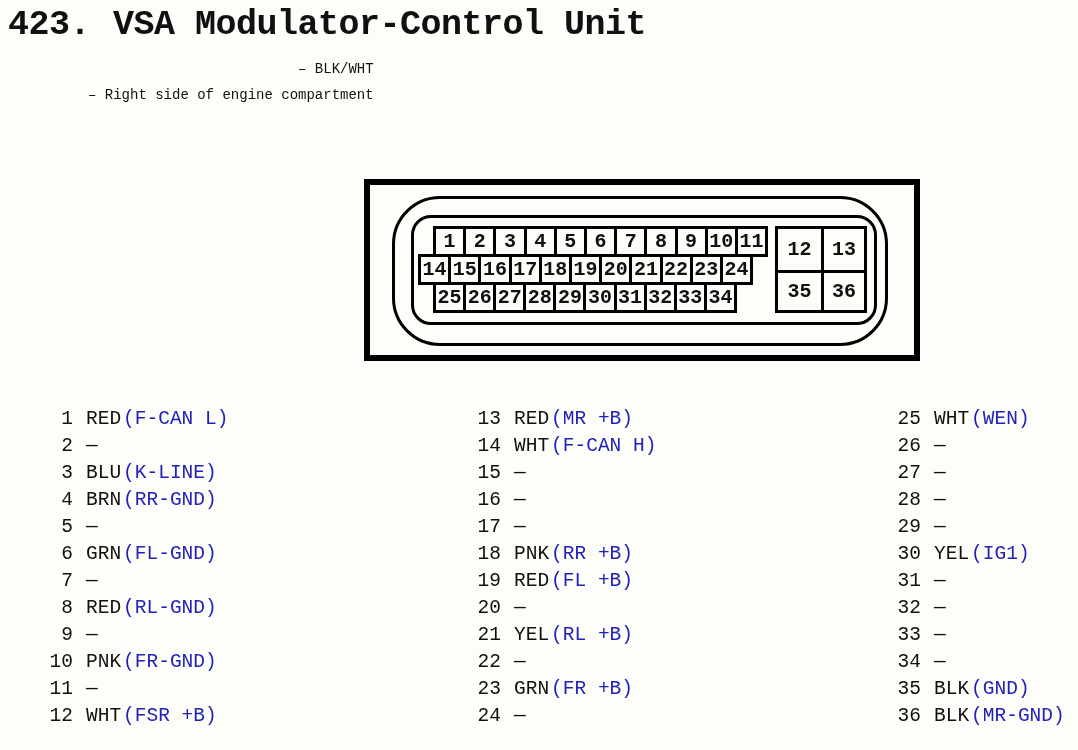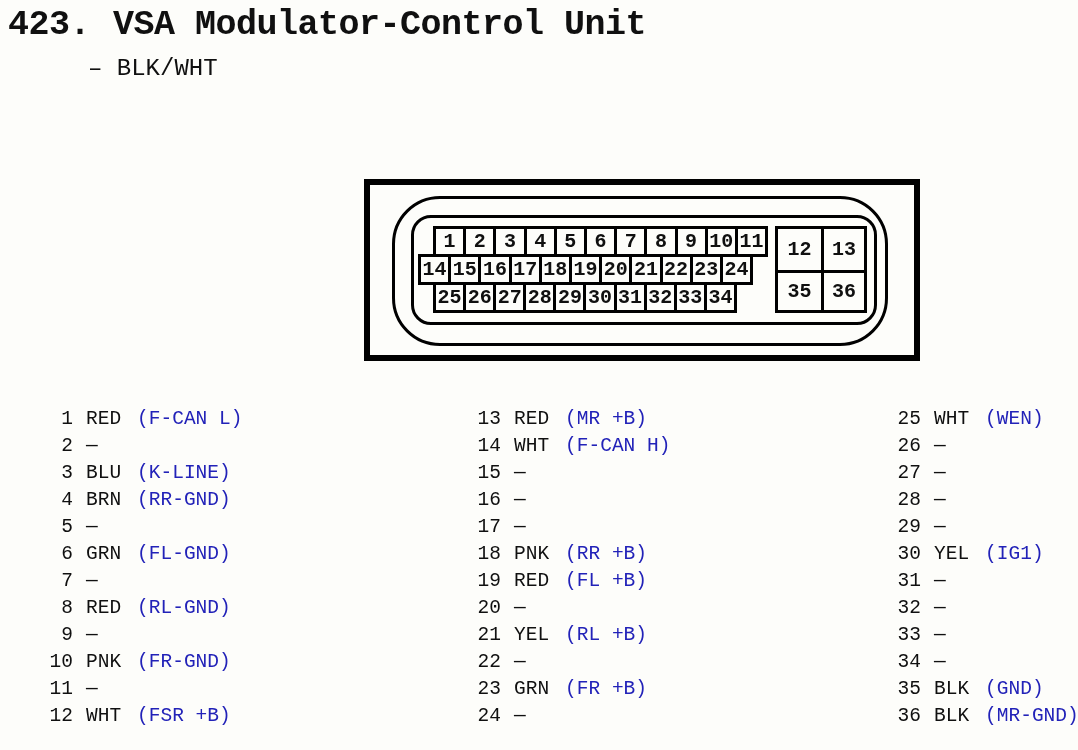--- a/index.html
+++ b/index.html
@@ -8,21 +8,21 @@
     position:relative; width:1078px; height:750px;
     background:#fdfdfa; overflow:hidden;
     font-family:Liberation Mono, monospace;
     color:#101010;
   }
   
   #title-row { position:absolute; left:8px; top:5px; display:flex; }
   #title-row .t-num  { font-size:35px; font-weight:bold; letter-spacing:-0.5px; }
   #title-row .t-text { font-size:35px; font-weight:bold; letter-spacing:-0.5px; margin-left:23px; }
   #notes { position:absolute; left:88px; top:56px; }
-  #notes .note { font-size:24px; line-height:26px; white-space:pre;text-align:right; }
+  #notes .note { font-size:14px; line-height:26px; white-space:pre;text-align:right; }
 
   
   #connector {
     position:absolute; left:364px; top:179px; width:556px; height:182px;
     border:6px solid #000; background:#fdfdfa;
   }
   #connector .housing { position:absolute; border:3px solid #000; }
   #connector .r1 { left:22px; top:11px; right:26px; bottom:9px; border-radius:48px; }
   #connector .r2 { left:41px; top:30px; right:37px; bottom:30px; border-radius:20px; }
 
@@ -48,37 +48,38 @@
     font-size:20px; font-weight:bold;
   }
   #corner-block .bcell:nth-child(2n)  { border-left:3px solid #000; }
   #corner-block .bcell:nth-child(n+3) { border-top:3px solid #000; }
 
   
   .pin-col { position:absolute; top:406px; }
   .pin-row { display:flex; align-items:baseline; height:27px; line-height:27px; font-size:19.5px; }
   .pin-row .num  { display:inline-block; width:27px; text-align:right; margin-right:13px; }
   .pin-row .wire { white-space:pre; }
-  .pin-row .sig  { margin-left:16px; color:var(--sig-blue, #2222b8); white-space:pre; }
+  .pin-row .sig  { margin-left:2px; color:var(--sig-blue, #2222b8); white-space:pre; }
   #col1 { left:46px; }
   #col2 { left:474px; }
   #col3 { left:894px; }
 </style>
 </head>
 <body>
 
 <div id="page">
 
   <div id="title-row">
     <span class="t-num">423.</span>
     <span class="t-text">VSA Modulator-Control Unit</span>
   </div>
 
   <div id="notes">
       <div class="note">– BLK/WHT</div>
+      <div class="note">– Right side of engine compartment</div>
     </div>
 
   <div id="connector">
     <div class="housing r1"></div>
     <div class="housing r2"></div>
 
     <div id="row1" class="strip">
         <div class="cell">1</div>
         <div class="cell">2</div>
         <div class="cell">3</div>

